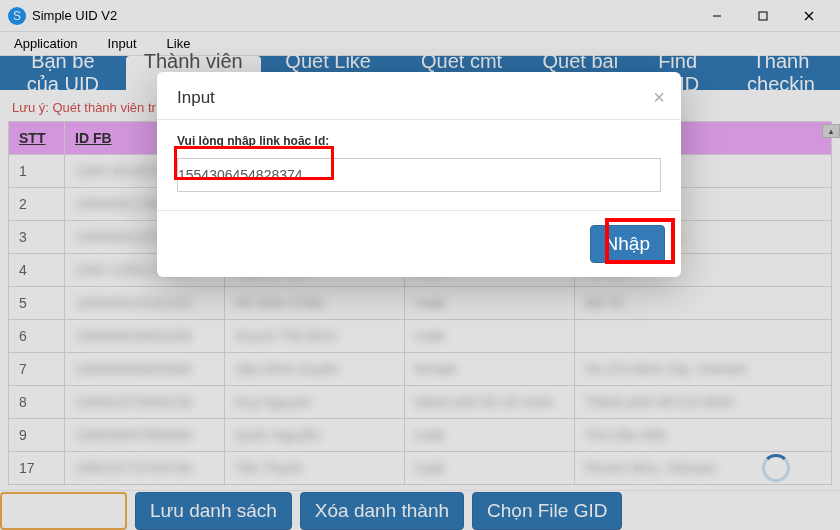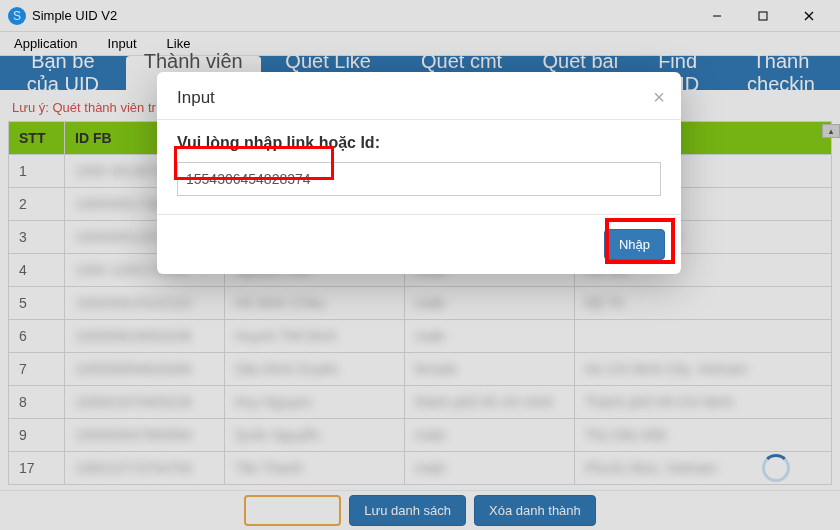--- a/index.html
+++ b/index.html
@@ -22,43 +22,43 @@
   .tab { color: #fff; font-size: 20px; padding: 8px 14px; display: flex; align-items: center; border: none; background: transparent; }
   .tab.active { background: #fff; color: #555; border-top-left-radius: 4px; border-top-right-radius: 4px; }
 
   
   .content { position: relative; padding: 6px 8px 0 8px; height: calc(530px - 32px - 24px - 34px - 40px); }
   .notice { color: #d9534f; font-size: 13px; padding: 4px 4px 6px 4px; }
 
   
   .table { width: 100%; border-collapse: collapse; font-size: 14px; }
   .table th, .table td { border: 1px solid #ddd; padding: 8px 10px; text-align: left; }
-  .table th { background: #84cc16; font-weight: 600; color: #333; }
+  .table th { background: #f0abfc; font-weight: 600; color: #333; text-decoration: underline; }
   .table td { color: #666; }
   .blur { filter: blur(4px); color: #aaa; }
   .scroll-indicator { position: absolute; right: 0; top: 34px; width: 18px; height: 14px; background: #dcdcdc; border: 1px solid #bbb; display: flex; align-items: center; justify-content: center; font-size: 9px; color: #555; }
 
   
-  .actions { height: 40px; display: flex; align-items: center; justify-content: center; gap: 8px; background: #fff; border-top: 1px solid #eee; }
-  .btn { font-size: 13px; padding: 7px 14px; border-radius: 4px; border: 1px solid transparent; color: #fff; }
+  .actions { height: 40px; display: flex; align-items: center; gap: 8px; background: #fff; border-top: 1px solid #eee; }
+  .btn { font-size: 19px; padding: 7px 14px; border-radius: 4px; border: 1px solid transparent; color: #fff; }
   .btn-primary { background: #337ab7; border-color: #2e6da4; }
   .btn-outline { background: transparent; border: 2px solid #f0ad4e; color: #fff; }
   .spinner { position: absolute; right: 50px; bottom: 8px; width: 28px; height: 28px; border: 3px solid #cce4f7; border-top-color: #337ab7; border-radius: 50%; }
   .app-root { position: relative; width: 840px; height: 530px; }
   .under-overlay { position: relative; }
   .under-overlay::after { content:""; position:absolute; inset:0; background:rgba(0,0,0,0.12); }
 
   
   .modal { position: absolute; left: 157px; top: 72px; width: 524px; background: #fff; border-radius: 6px; box-shadow: 0 10px 40px rgba(0,0,0,0.25); z-index: 50; }
   .modal-header { padding: 14px 16px 10px 20px; display: flex; align-items: center; border-bottom: 1px solid #e5e5e5; }
   .modal-title { font-size: 17px; color: #333; flex: 1; }
   .modal-close { color: #aaa; font-size: 20px; background:none;border:none; }
   .modal-body { padding: 14px 20px 18px 20px; }
-  .modal-label { font-size: 16px; font-weight: 700; color: #333; margin-bottom: 10px; display:block; }
-  .modal-input { width: 100%; padding: 8px 8px; font-size: 14px; border: 1px solid #ccc; border-radius: 0; color: #555; }
+  .modal-label { font-size: 12px; font-weight: 700; color: #333; margin-bottom: 10px; display:block; }
+  .modal-input { width: 100%; padding: 8px 0; font-size: 14px; border: 1px solid #ccc; border-radius: 0; color: #555; }
   .modal-footer { padding: 14px 16px; display: flex; justify-content: flex-end; border-top: 1px solid #e5e5e5; }
   .highlight-input { position:absolute; border: 3px solid #ff0000; pointer-events:none; }
   .highlight-btn { position:absolute; border: 4px solid #ff0000; pointer-events:none; }
 </style>
 </head>
 <body>
 
 <div class="app-root">
   <div class="under-overlay">
 
@@ -187,20 +187,21 @@
             </tr>
           </tbody>
       </table>
       <div class="spinner"></div>
     </div>
 
     <div class="actions">
       <button class="btn btn-outline" style="border: 2px solid rgb(240, 173, 78); color: rgb(255, 255, 255); background: transparent; padding: 6px 14px; position: relative;"><span style="color:#fff;background:#f0ad4e00;">Quét 1 UID</span></button>
       <button class="btn btn-primary">Lưu danh sách</button>
       <button class="btn btn-primary">Xóa danh thành</button>
+      <button class="btn btn-primary">Chọn File GID</button>
     </div>
   </div>
 
   <div class="modal">
     <div class="modal-header">
       <div class="modal-title">Input</div>
       <button class="modal-close">×</button>
     </div>
     <div class="modal-body">
       <label class="modal-label">Vui lòng nhập link hoặc Id:</label>

